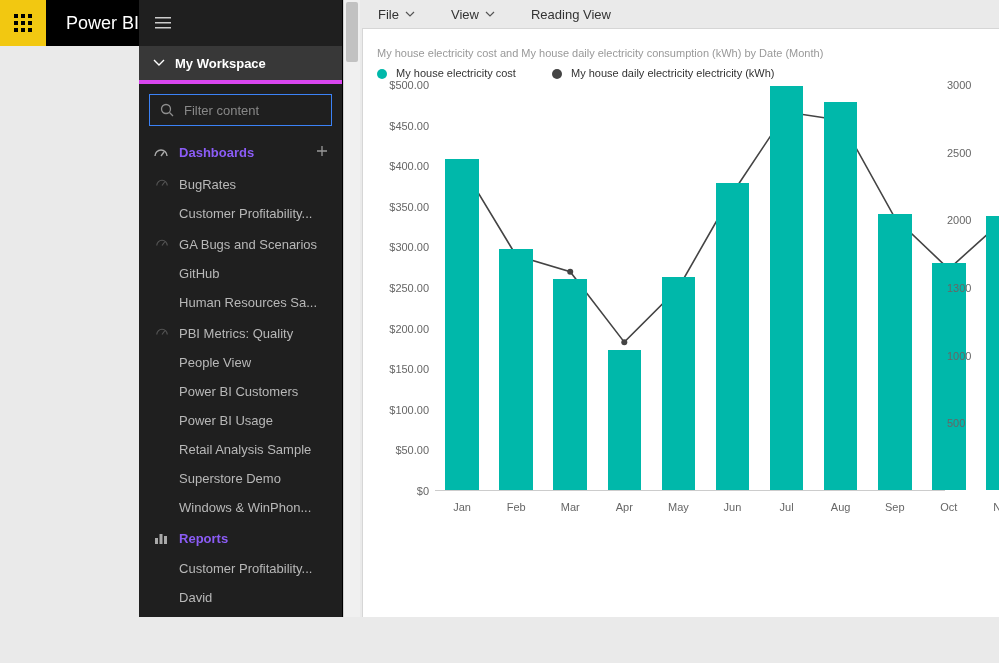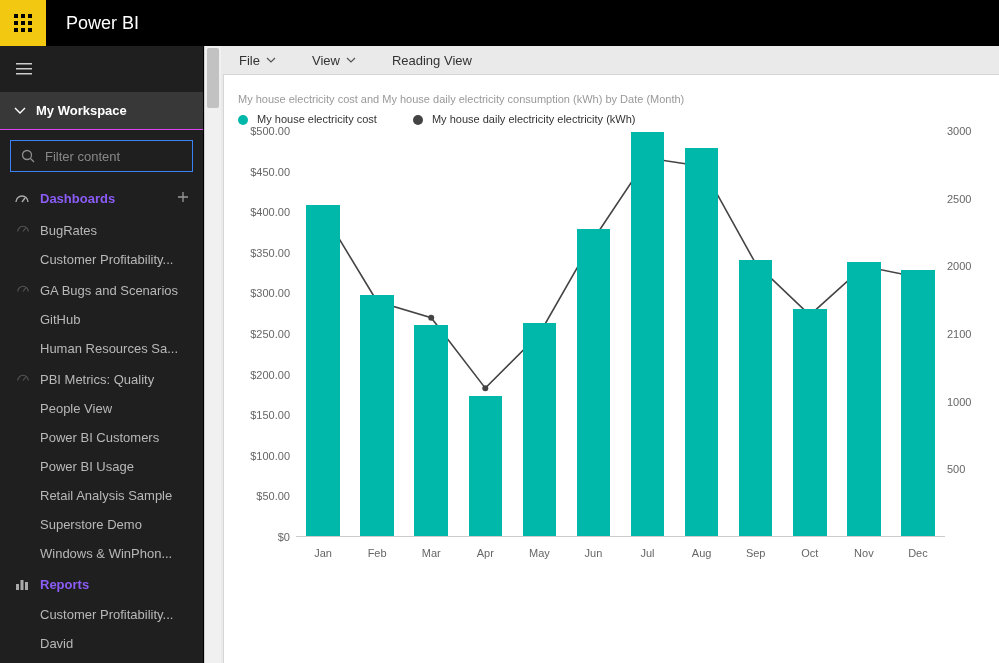--- a/index.html
+++ b/index.html
@@ -1,30 +1,30 @@
 <!DOCTYPE html>
 <html><head>
 <meta charset="utf-8">
 <style>
 * { margin: 0; padding: 0; box-sizing: border-box; }
 body { font-family: "Segoe UI", -apple-system, sans-serif; background: #eaeaea; width: 999px; height: 663px; overflow: hidden; }
-.app { display: flex; flex-direction: column; height: 100%; }
+.app { display: flex; flex-direction: row; height: 100%; }
 
 
 .topbar { background: #000; height: 46px; display: flex; align-items: center; }
 .topbar .waffle { width: 46px; height: 46px; background: #f2c811; display: flex; align-items: center; justify-content: center; cursor: pointer; }
 .topbar .waffle svg { width: 18px; height: 18px; }
 .topbar .product { color: #fff; font-size: 18px; font-weight: 300; margin-left: 20px; }
 
 .body { display: flex; flex: 1; height: calc(100% - 46px); }
 
 
 .sidebar { width: 204px; background: #1f1f1f; color: #ccc; display: flex; flex-direction: column; font-size: 13px; border-right: 1px solid #000; }
 .sidebar .hamburger { height: 46px; display: flex; align-items: center; padding-left: 16px; cursor: pointer; }
-.sidebar .workspace { background: #383838; height: 38px; display: flex; align-items: center; padding-left: 14px; font-weight: 600; color: #fff; cursor: pointer; border-bottom: 1px solid #d946ef; }
+.sidebar .workspace { background: #383838; height: 38px; display: flex; align-items: center; padding-left: 14px; font-weight: 600; color: #fff; cursor: pointer; border-bottom: 4px solid #d946ef; }
 .sidebar .workspace .chev { margin-right: 10px; }
 .sidebar .filter { margin: 10px 10px; height: 32px; border: 1px solid #3b82f6; display: flex; align-items: center; padding-left: 10px; color: #888; cursor: text; }
 .sidebar .filter .mag { margin-right: 10px; opacity: .8; }
 .sidebar .section-head { display: flex; align-items: center; padding: 8px 14px; font-weight: 600; color: #8b5cf6; cursor: pointer; }
 .sidebar .section-head .icon { margin-right: 10px; opacity: .8; width: 16px; display: inline-flex; }
 .sidebar .section-head .plus { margin-left: auto; opacity: .7; }
 .sidebar .item { padding: 7px 14px 7px 40px; color: #b8b8b8; cursor: pointer; white-space: nowrap; overflow: hidden; text-overflow: ellipsis; }
 .sidebar .item .icon { margin-left: -24px; margin-right: 8px; opacity: .45; width: 16px; display: inline-block; }
 
 .scrollgutter { width: 17px; background: #f0f0f0; border-left: 1px solid #d0d0d0; position: relative; }
@@ -216,21 +216,21 @@
             <div class="ylabel" style="left: 4px; top: 162.4px;">$300.00</div>
             <div class="ylabel" style="left: 4px; top: 203px;">$250.00</div>
             <div class="ylabel" style="left: 4px; top: 243.6px;">$200.00</div>
             <div class="ylabel" style="left: 4px; top: 284.2px;">$150.00</div>
             <div class="ylabel" style="left: 4px; top: 324.8px;">$100.00</div>
             <div class="ylabel" style="left: 4px; top: 365.4px;">$50.00</div>
             <div class="ylabel" style="left: 4px; top: 406px;">$0</div>
             <div class="y2label" style="right: 0px; top: 0px;">3000</div>
             <div class="y2label" style="right: 0px; top: 67.6667px;">2500</div>
             <div class="y2label" style="right: 0px; top: 135.333px;">2000</div>
-            <div class="y2label" style="right: 0px; top: 203px;">2100</div>
+            <div class="y2label" style="right: 0px; top: 203px;">1300</div>
             <div class="y2label" style="right: 0px; top: 270.667px;">1000</div>
             <div class="y2label" style="right: 0px; top: 338.333px;">500</div>
             <div class="xlabel" style="left: 85.0417px;">Jan</div>
             <div class="xlabel" style="left: 139.125px;">Feb</div>
             <div class="xlabel" style="left: 193.208px;">Mar</div>
             <div class="xlabel" style="left: 247.292px;">Apr</div>
             <div class="xlabel" style="left: 301.375px;">May</div>
             <div class="xlabel" style="left: 355.458px;">Jun</div>
             <div class="xlabel" style="left: 409.542px;">Jul</div>
             <div class="xlabel" style="left: 463.625px;">Aug</div>

